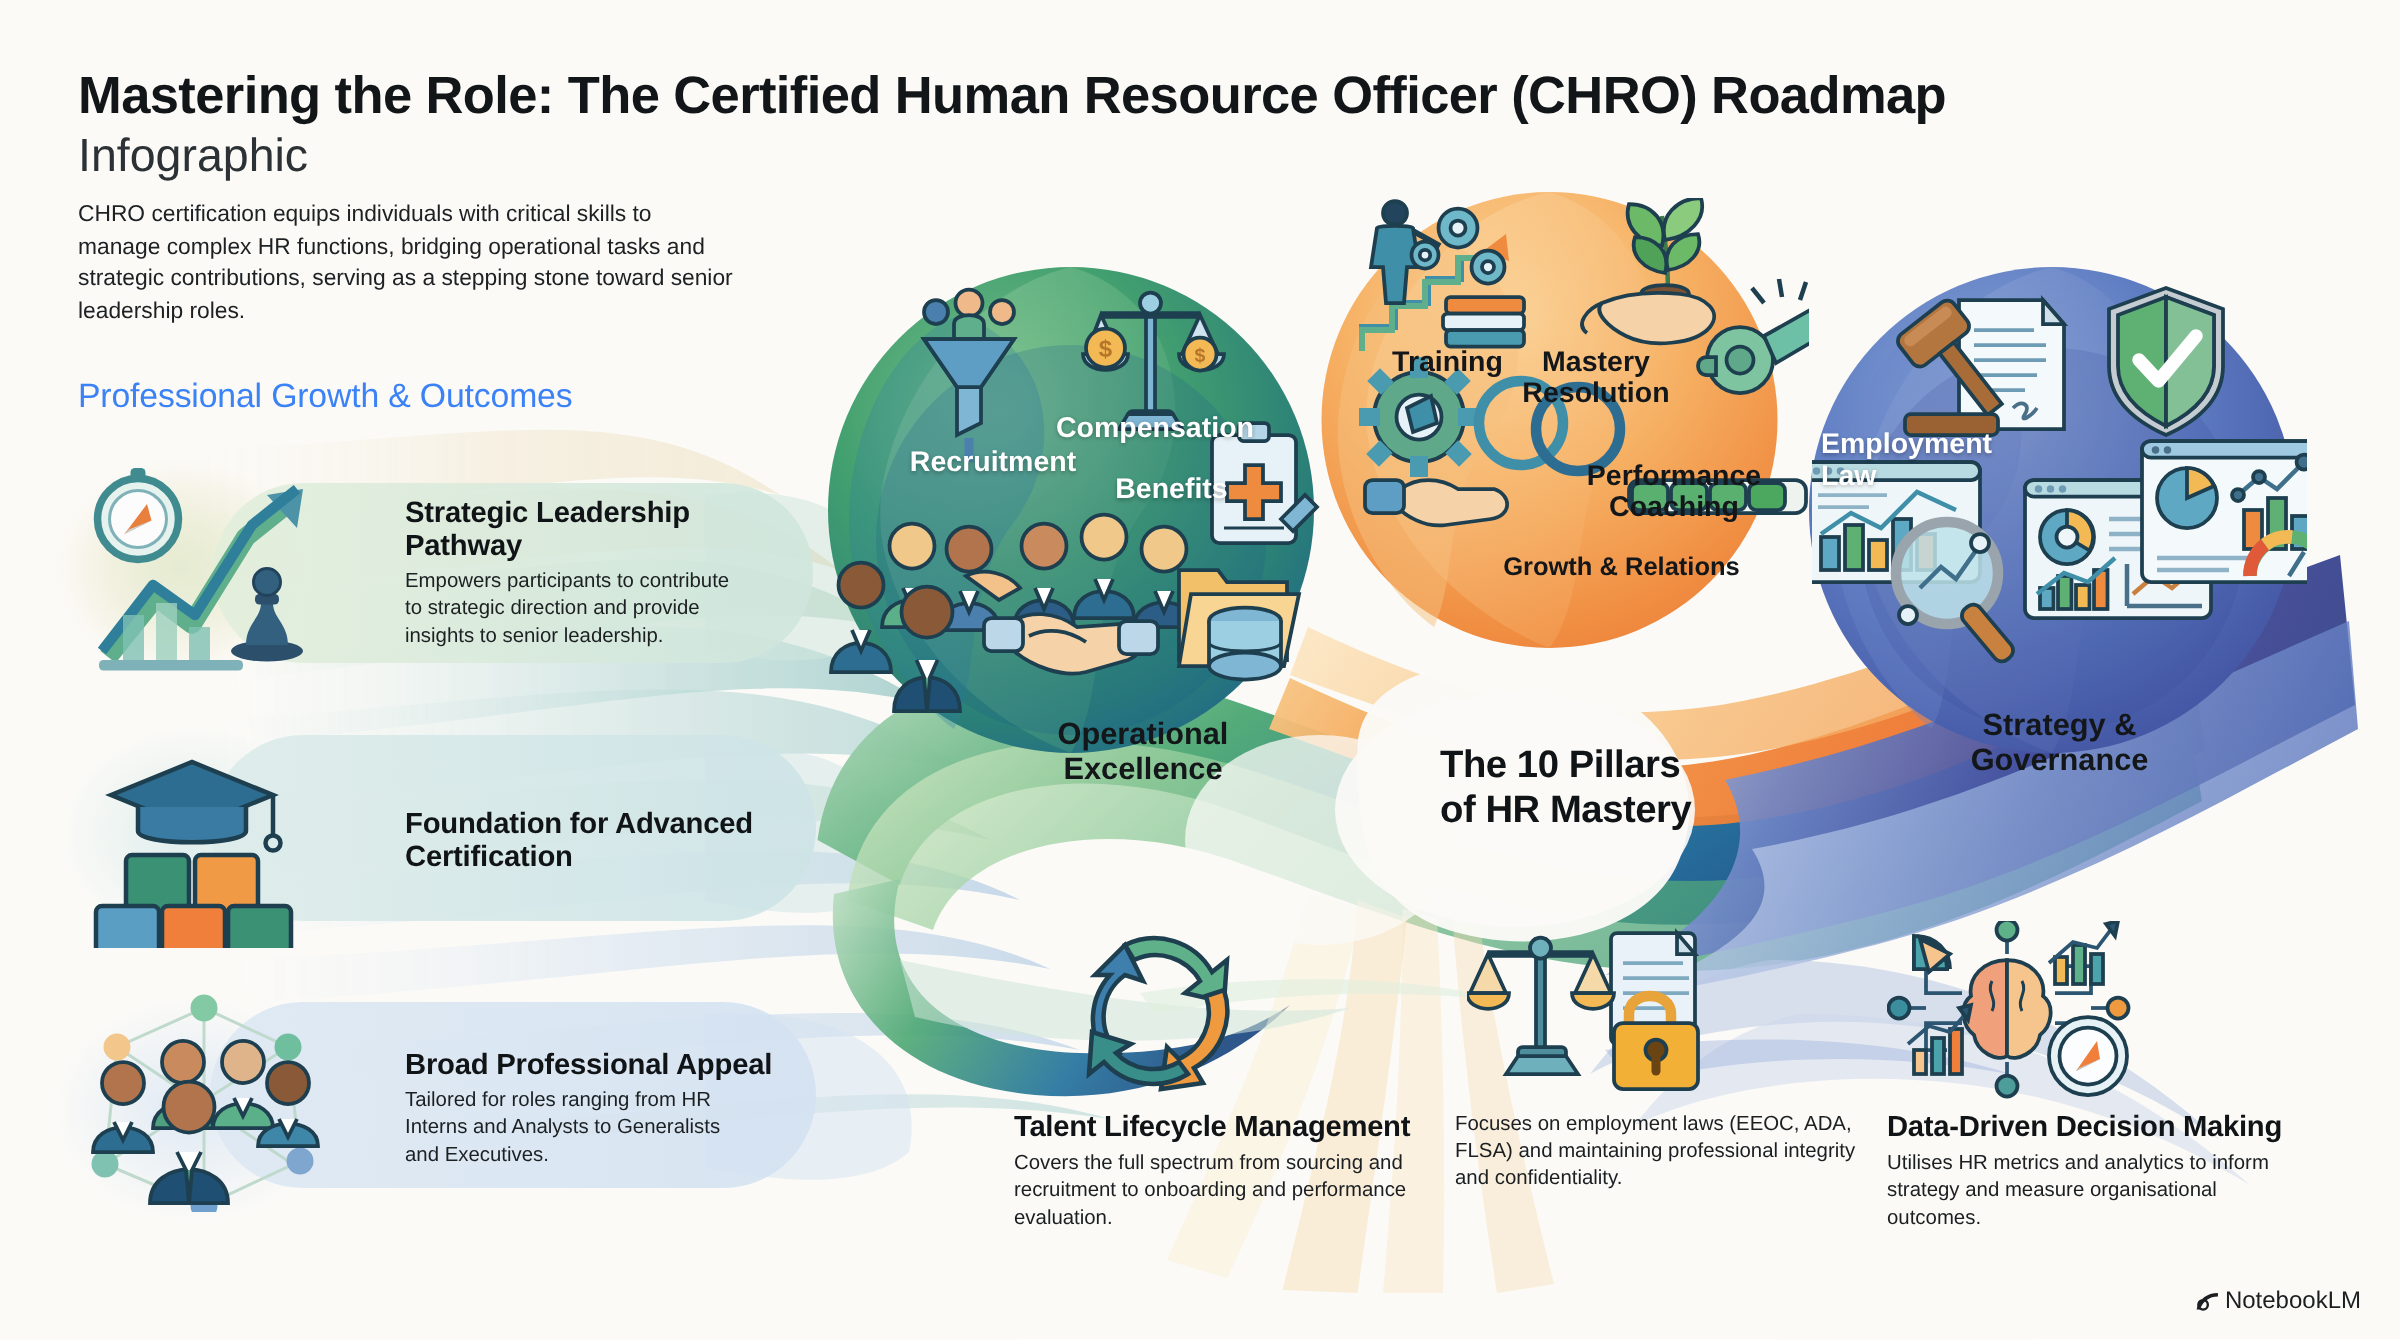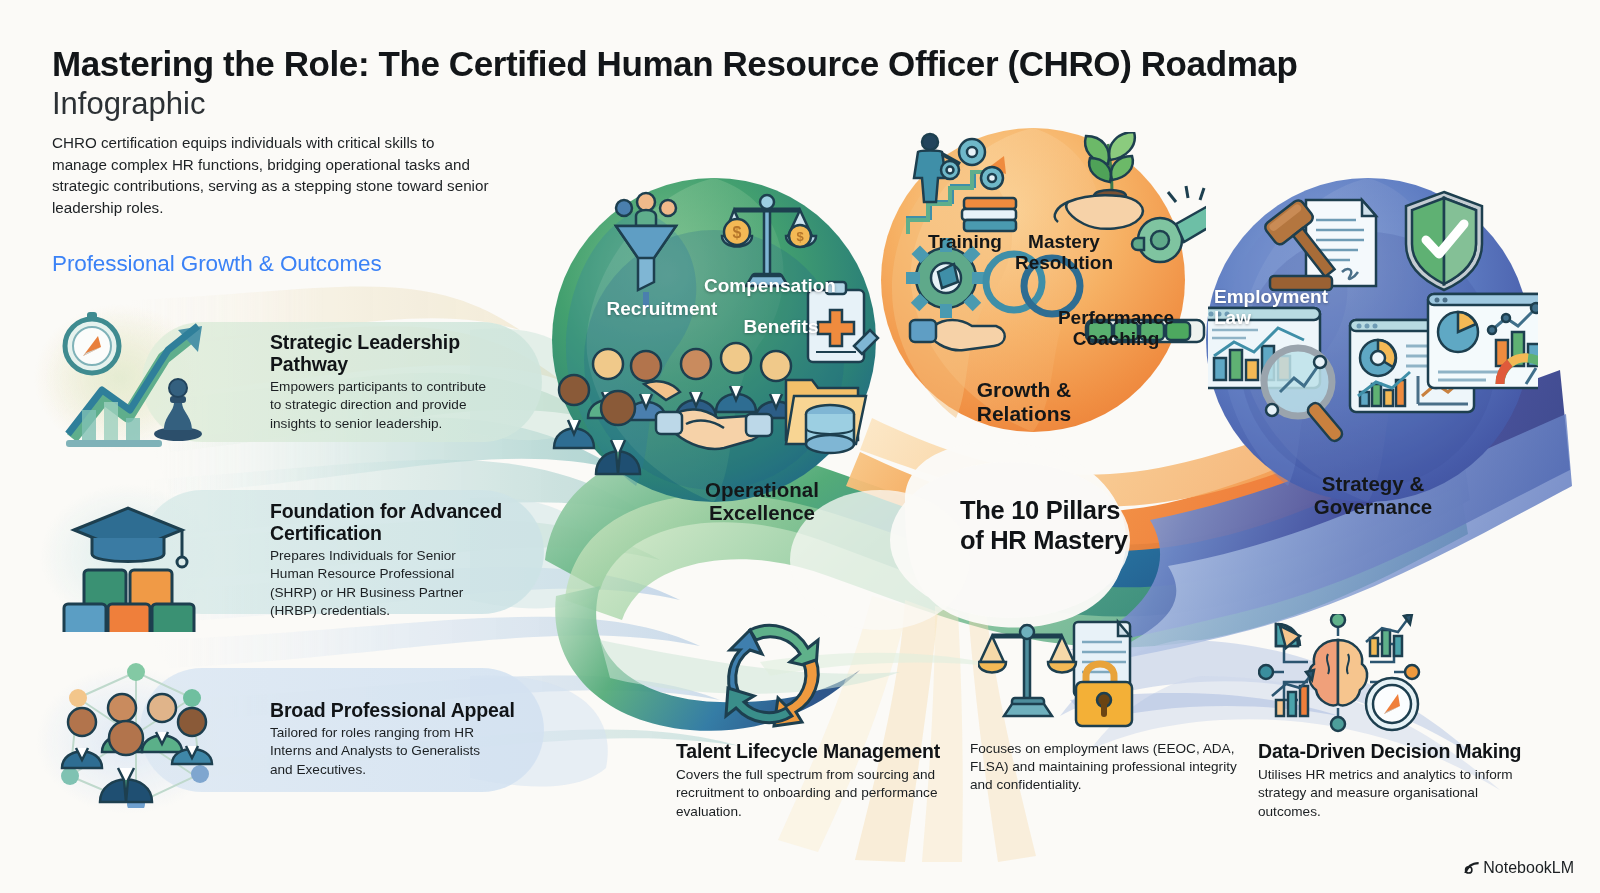--- a/index.html
+++ b/index.html
@@ -354,21 +354,20 @@
       <rect x="2" y="112" width="42" height="38" rx="4" fill="#5b9ec4" stroke="#1d3f4f" stroke-width="3"></rect>
       <rect x="46" y="112" width="42" height="38" rx="4" fill="#ef7f3b" stroke="#1d3f4f" stroke-width="3"></rect>
       <rect x="90" y="112" width="42" height="38" rx="4" fill="#3a9173" stroke="#1d3f4f" stroke-width="3"></rect>
       <path d="M12,38 L66,16 L120,38 L66,60 Z" fill="#2e6d92" stroke="#1d3f4f" stroke-width="3"></path>
       <path d="M30,46 L30,62 C30,72 102,72 102,62 L102,46" fill="#3a7ba3" stroke="#1d3f4f" stroke-width="3"></path>
       <path d="M120,38 L120,66" stroke="#1d3f4f" stroke-width="3" fill="none"></path>
       <circle cx="120" cy="70" r="5" fill="none" stroke="#1d3f4f" stroke-width="3"></circle>
     </svg>
     <div class="ltext" style="margin-left:218px;">
       <h3>Foundation for Advanced Certification</h3>
-      <p>Prepares Individuals for Senior Human Resource Professional (SHRP) or HR Business Partner (HRBP) credentials.</p>
     </div>
   </div>
 
   <div class="lcard" style="left:52px; top:664px; width:470px; height:150px;">
     <svg class="lico" width="168" height="150" viewBox="0 0 168 150" style="left:0; top:-6px;">
       <g stroke="#bfd9cc" stroke-width="2" fill="none">
         <path d="M84,14 L26,40 L18,118 L84,146 L148,116 L140,40 Z"></path>
         <path d="M84,14 L84,146 M26,40 L140,116 M140,40 L18,118"></path>
       </g>
       <circle cx="84" cy="14" r="9" fill="#83c9a4"></circle>
@@ -575,21 +574,21 @@
       <rect x="0" y="0" width="118" height="22" rx="7" fill="#eef3ef"></rect>
       <rect x="2" y="2" width="24" height="18" rx="5" fill="#59b06f"></rect>
       <rect x="28" y="2" width="24" height="18" rx="5" fill="#59b06f"></rect>
       <rect x="54" y="2" width="24" height="18" rx="5" fill="#59b06f"></rect>
       <rect x="80" y="2" width="24" height="18" rx="5" fill="#4da85f"></rect>
     </g>
   </svg>
   <div class="clabel dark" style="left:915px; top:231px; width:100px; font-size:19px;">Training</div>
   <div class="clabel dark" style="left:1014px; top:231px; width:100px; font-size:19px;">Mastery Resolution</div>
   <div class="clabel dark" style="left:1050px; top:307px; width:132px; font-size:19px;">Performance Coaching</div>
-  <div class="clabel dark" style="left:939px; top:368px; width:170px; font-size:21px;margin-top:10px;">
+  <div class="clabel dark" style="left:996px; top:368px; width:170px; font-size:17px;">
     <span>Growth &amp; Relations</span>
   </div>
 
   <svg style="position:absolute; left:1208px; top:190px; z-index:5;" width="330" height="300" viewBox="0 0 330 300">
 
     <g transform="translate(50,8)" stroke="#1d3f4f" stroke-width="2.5">
       <path d="M48,2 L104,2 L118,18 L118,88 L48,88 Z" fill="#f4f9fc"></path>
       <path d="M104,2 L104,18 L118,18 Z" fill="#cfe0ea"></path>
       <g stroke="#6f9cb5" stroke-width="2.5">
           <path d="M58,22 L98,22"></path>

